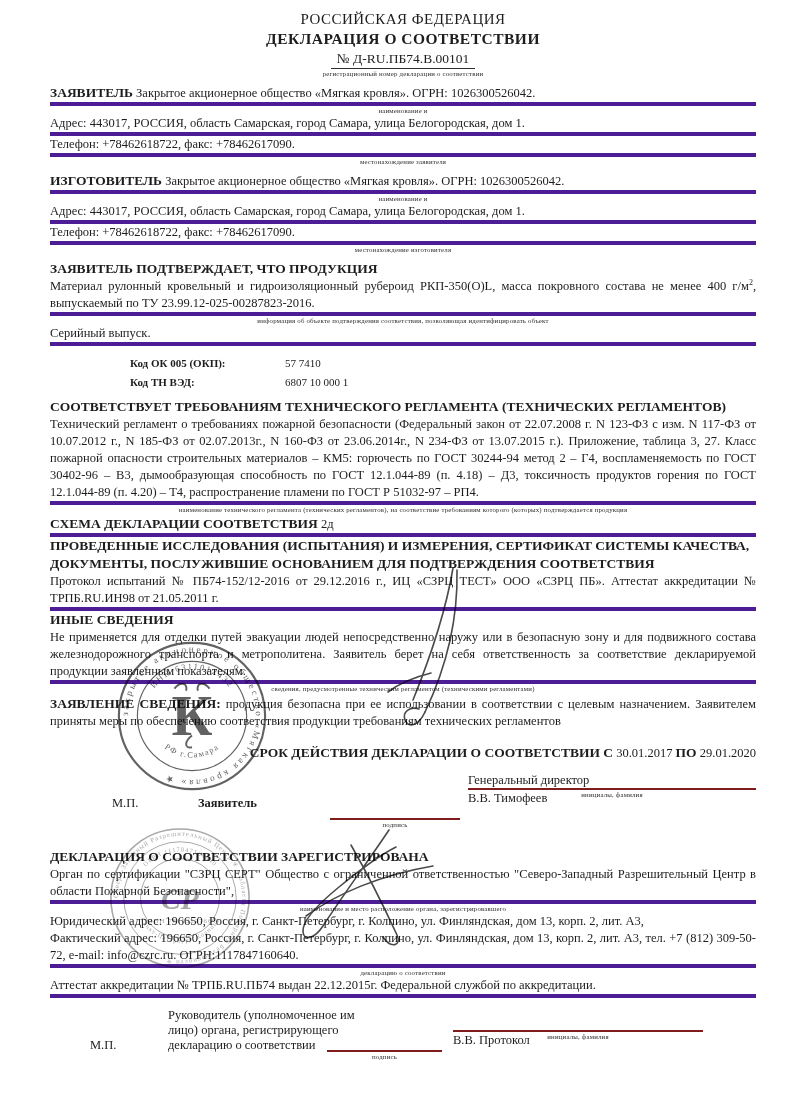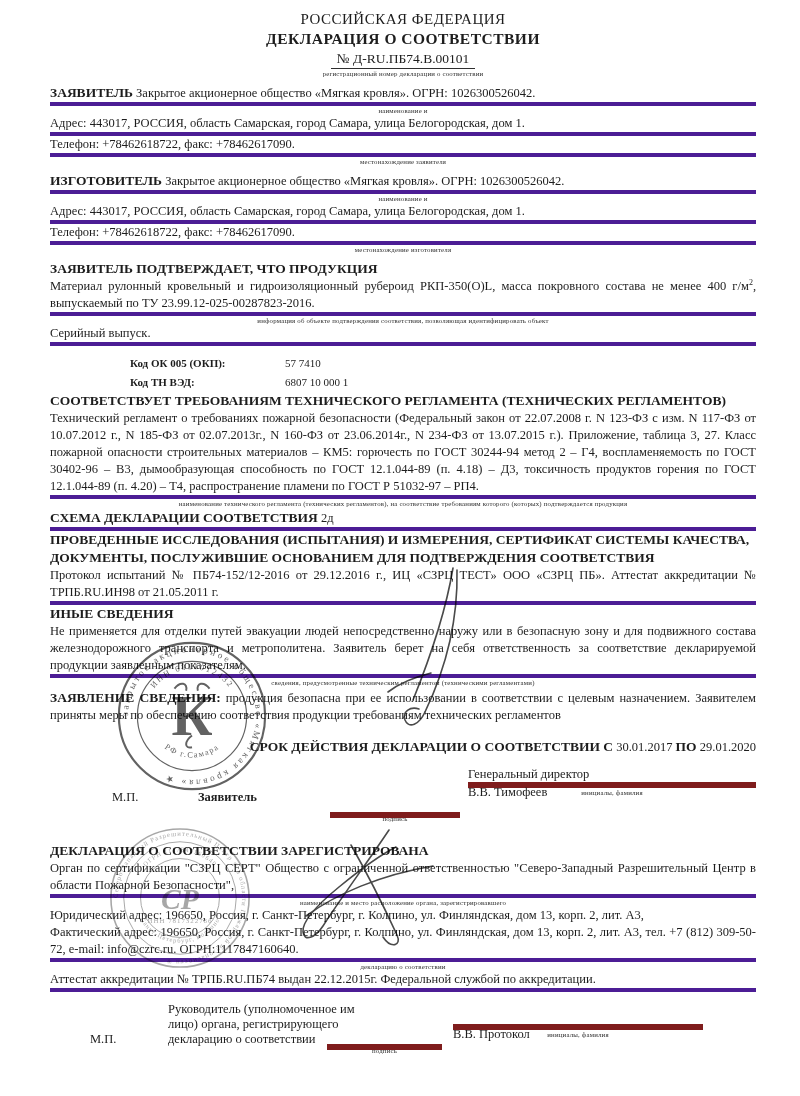--- a/index.html
+++ b/index.html
@@ -23,21 +23,21 @@
   .hdr-title{font-size:15.5px;line-height:20px;font-weight:bold;letter-spacing:.5px;text-align:center;}
   .hdr-num{font-size:13.5px;line-height:18px;display:inline-block;border-bottom:1px solid #2e2e2e;padding:0 6px;}
   .sect{margin-top:6px;}
   .codes-row{display:flex;font-size:11px;line-height:19px;}
   .codes-row .cl{width:155px;margin-left:80px;font-weight:bold;}
   .inline-h{font-size:13.5px;font-weight:bold;}
   sup{font-size:8px;line-height:0;}
   .sign1{position:relative;height:72px;margin-top:10px;}
   .sign2{position:relative;height:120px;margin-top:6px;}
   .abs{position:absolute;}
-  .small-line{border-bottom:6px solid #7f1d1d;height:0;}
+  .small-line{border-bottom:2px solid #7f1d1d;height:0;}
   .stamp,.sig{position:absolute;mix-blend-mode:multiply;pointer-events:none;}
   .role-multiline{font-size:12.5px;line-height:15px;}
 </style>
 </head>
 <body>
 
 <div class="page">
   <div class="content">
 
     <div class="center">
@@ -74,21 +74,21 @@
       <div class="codes-row">
         <span class="cl">Код ОК 005 (ОКП):</span>
         <span>57 7410</span>
       </div>
       <div class="codes-row">
         <span class="cl">Код ТН ВЭД:</span>
         <span>6807 10 000 1</span>
       </div>
     </div>
 
-    <div style="margin-top:0;">
+    <div style="margin-top:6px;">
       <div class="h">СООТВЕТСТВУЕТ ТРЕБОВАНИЯМ ТЕХНИЧЕСКОГО РЕГЛАМЕНТА (ТЕХНИЧЕСКИХ РЕГЛАМЕНТОВ)</div>
       <div class="body ruled">Технический регламент о требованиях пожарной безопасности (Федеральный закон от 22.07.2008 г. N 123-ФЗ с изм. N 117-ФЗ от 10.07.2012 г., N 185-ФЗ от 02.07.2013г., N 160-ФЗ от 23.06.2014г., N 234-ФЗ от 13.07.2015 г.). Приложение, таблица 3, 27. Класс пожарной опасности строительных материалов – КМ5: горючесть по ГОСТ 30244-94 метод 2 – Г4, воспламеняемость по ГОСТ 30402-96 – В3, дымообразующая способность по ГОСТ 12.1.044-89 (п. 4.18) – Д3, токсичность продуктов горения по ГОСТ 12.1.044-89 (п. 4.20) – Т4, распространение пламени по ГОСТ Р 51032-97 – РП4.</div>
       <div class="cap">наименование технического регламента (технических регламентов), на соответствие требованиям которого (которых) подтверждается продукция</div>
     </div>
 
     <div class="body ruled" style="margin-top:1px;">
       <span class="inline-h">СХЕМА ДЕКЛАРАЦИИ СООТВЕТСТВИЯ</span>
       <span>2д</span>
     </div>
 

